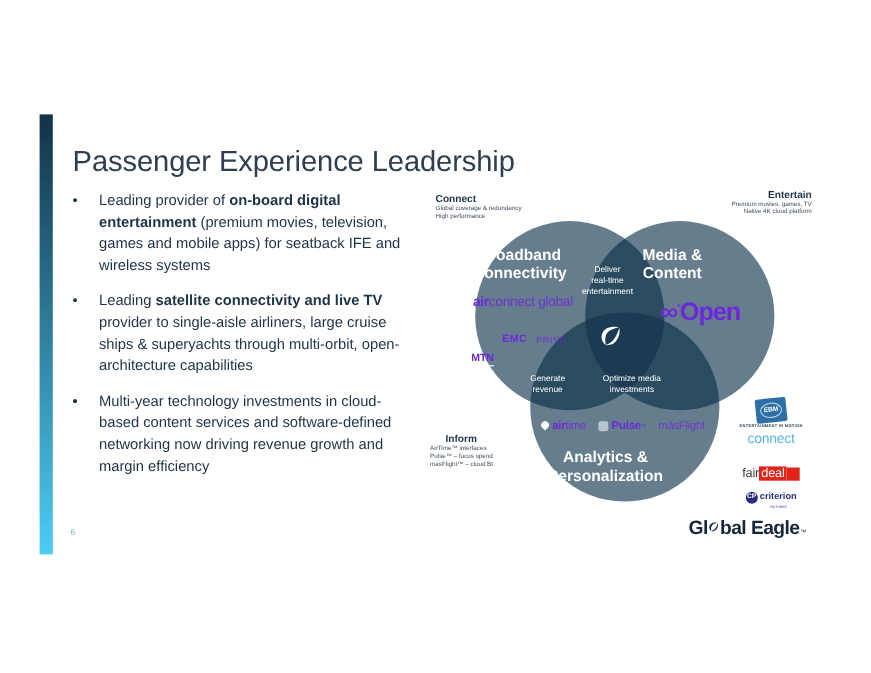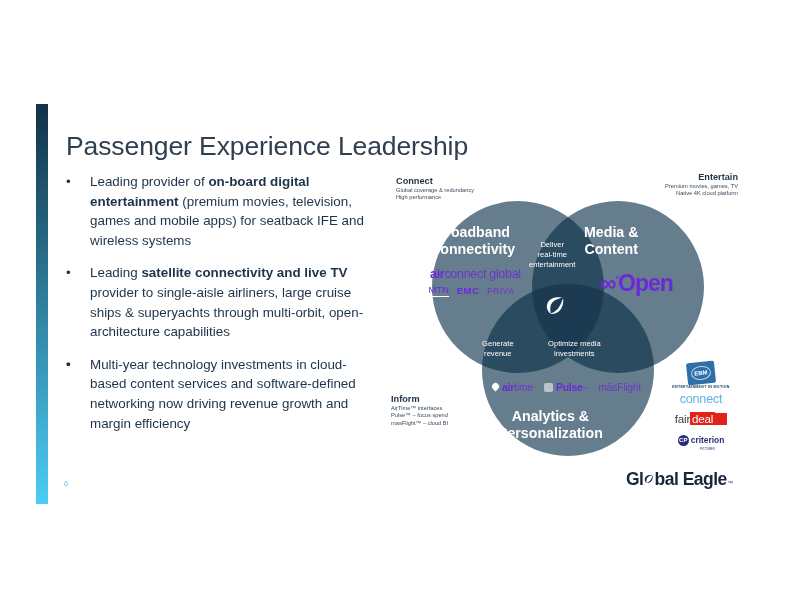--- a/index.html
+++ b/index.html
@@ -104,21 +104,21 @@
     color: #3b4a5a;
     white-space: nowrap;
   }
   .cap-right { text-align: right; }
 
   
   #cap-connect-head { left: 8px;  top: 4px; }
   #cap-connect-sub  { left: 8px;  top: 15px; }
   #cap-entertain-head { right: 10px; top: 0px; }
   #cap-entertain-sub  { right: 10px; top: 11px; text-align: right; }
-  #cap-inform-head  { left: 3px;  top: 222px; }
+  #cap-inform-head  { left: 17px;  top: 222px; }
   #cap-inform-sub   { left: 3px;  top: 233px; }
 
   
   .circle-title {
     position: absolute;
     color: #ffffff;
     font-weight: bold;
     font-size: 14.2px;
     line-height: 16.5px;
     text-align: center;
@@ -160,23 +160,23 @@
     border-radius: 50% 50% 50% 0;
     transform: rotate(-45deg);
     background: #ffffff;
     margin-right: 3px;
     position: relative;
     top: -1px;
   }
   .lg-airconnect-bold { font-weight: bold; font-size: 12.5px; letter-spacing:-0.3px; }
   .lg-airconnect-light { font-weight: 300; font-size: 12.5px; opacity: .82; letter-spacing:-0.3px;}
   .lg-mtn {
-    font-weight: normal; font-size: 9.6px; letter-spacing: -0.2px;
+    font-weight: bold; font-size: 9.6px; letter-spacing: -0.2px;
     border-bottom: 1.4px solid #ffffff; padding-bottom: 1px;
-    display: flex; align-items: center;
+    display: flex; align-items: center; margin-top: 36px;
   }
   .lg-mtn .circ {
     width: 7px; height: 7px; border-radius: 50%;
     background: #fff; display: inline-block; margin-right: 1.5px;
   }
   .lg-emc { font-weight: bold; font-size: 9.6px; letter-spacing: 0.4px; }
   .lg-priva { font-size: 8.3px; letter-spacing: 0.6px; opacity: .62; font-weight: bold;}
   .lg-open { font-weight: bold; font-size: 23px; letter-spacing: -1px; }
   .lg-open sup { font-size: 9px; vertical-align: super; }
   .lg-airtime { font-size: 10.4px; display:flex; align-items:center; letter-spacing:-0.2px;}
@@ -221,21 +221,21 @@
     display:flex; align-items:center; justify-content:center;
   }
   #logo-ebm-sub {
     font-size: 3.6px; color: #22445f; letter-spacing: .3px;
     margin-top: 1px; font-weight: bold;
   }
   #logo-emphasis {
     font-size: 12.6px; color: #5ab4e0; margin-top: 3px; letter-spacing: -0.2px;
   }
   #logo-fairdeal {
-    margin-top: 6px; font-size: 11.6px; letter-spacing: -0.2px;
+    margin-top: 18px; font-size: 11.6px; letter-spacing: -0.2px;
     display: flex; justify-content: center; align-items: center;
   }
   #logo-fairdeal .fair { color: #3e3e3e; }
   #logo-fairdeal .deal { color: #ffffff; background: #e2231a; padding: 0 2px; }
   #logo-fairdeal .blk  { width: 12px; height: 12px; background: #e2231a; }
   #logo-criterion {
     margin-top: 4px; display: flex; align-items: center; justify-content: center;
   }
   #logo-criterion .badge {
     width: 11px; height: 11px; border-radius: 50%; background: #2a2d7c;

